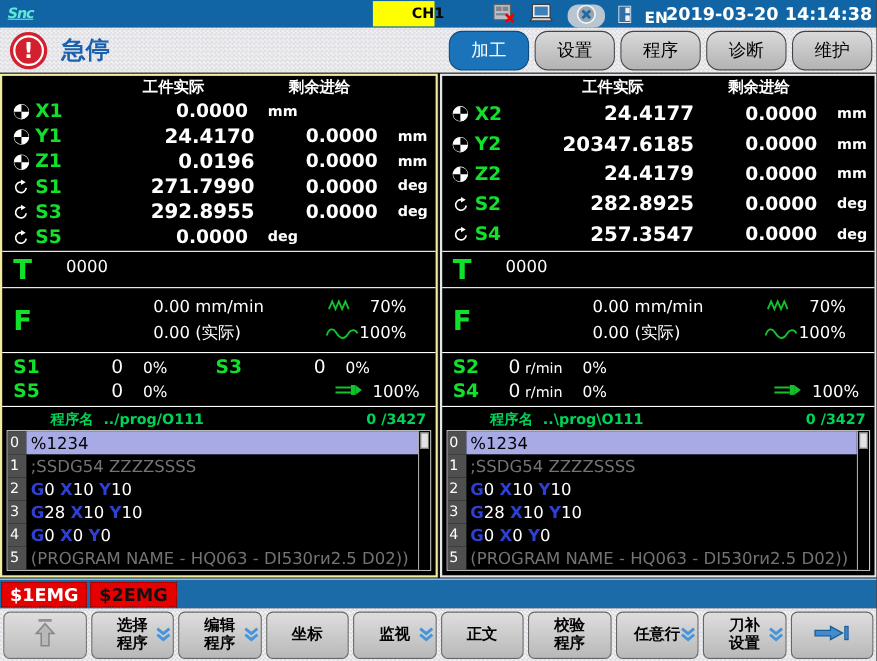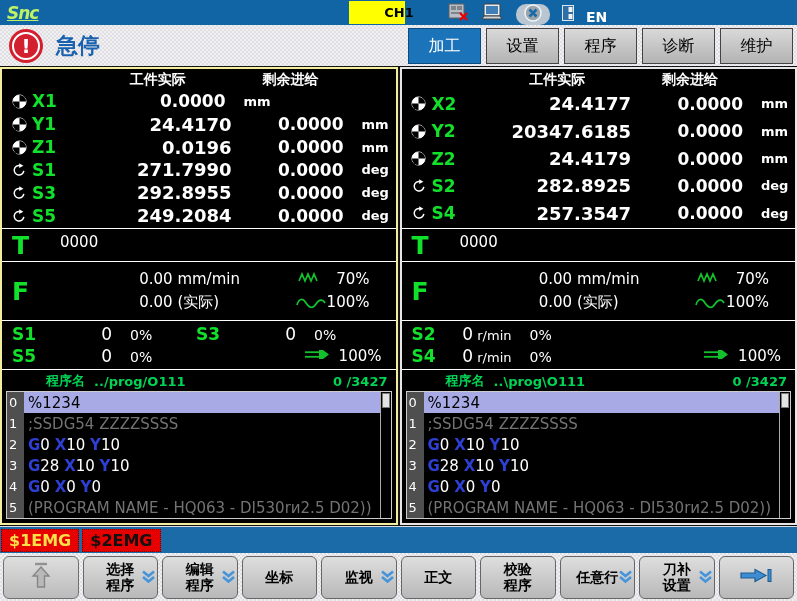--- a/index.html
+++ b/index.html
@@ -2,41 +2,41 @@
 <html><head>
 <meta charset="utf-8">
 <style>
   * { margin:0; padding:0; box-sizing:border-box; }
   html,body { width:797px; height:601px; background:#888; }
   body { font-family:"DejaVu Sans","Liberation Sans",sans-serif; }
   .app { width:797px; height:601px; display:flex; flex-direction:column; background:#0a0a0a; overflow:hidden; }
 
   
   .titlebar { height:25px; background:#1165a4; display:flex; align-items:center; position:relative; flex:none; }
-  .logo { color:#bef264; font-weight:bold; font-style:italic; font-size:17px; padding-left:7px; letter-spacing:-1px;text-decoration:underline; }
-  .channel { position:absolute; left:349px; top:1px; width:56px; height:23px; background:#ffff00; color:#000;
+  .logo { color:#5eead4; font-weight:bold; font-style:italic; font-size:13px; padding-left:7px; letter-spacing:-1px;text-decoration:underline; }
+  .channel { position:absolute; left:339px; top:1px; width:56px; height:23px; background:#ffff00; color:#000;
              font-size:13px; font-weight:bold; display:flex; align-items:center; justify-content:center;padding-left:44px; }
   .tb-icons { position:absolute; left:448px; top:0; height:25px; display:flex; align-items:flex-end; gap:12px; }
   .xseg { background:#b9c6d2; border-radius:10px; height:21px; padding:0 8px; display:flex; align-items:center; }
   .lang { color:#fff; font-size:14px; font-weight:bold; }
   .datetime { position:absolute; right:4px; top:0; height:25px; display:flex; align-items:center;
               color:#fff; font-size:16px; font-weight:bold; }
 
   
   .checker { background:repeating-conic-gradient(#f1f1f4 0% 25%, #dedee3 0% 50%); background-size:4px 4px; }
   .statusbar { height:41px; position:relative; display:flex; align-items:center; flex:none; }
   .estop { display:flex; align-items:center; gap:13px; padding-left:9px; }
   .estop-ic { width:34px; height:34px; border-radius:50%; background:#d2202e; position:relative;
               display:flex; align-items:center; justify-content:center; }
   .estop-ic::after { content:""; position:absolute; inset:3px; border:2px solid #fff; border-radius:50%; }
   .estop-ic span { color:#fff; font-weight:bold; font-size:20px; line-height:1; position:relative; z-index:1; }
   .estop-label { color:#1a61ae; font-size:22px; font-weight:bold; }
   .tabs { position:absolute; right:4px; top:3px; display:flex; gap:5px; }
   .tab { width:73px; height:36px; background:linear-gradient(#d9d9d9,#b3b3b3); border:1px solid #444;
-         border-radius:0; color:#000; font-size:16px; display:flex; align-items:center; justify-content:center; }
+         border-radius:12px; color:#000; font-size:16px; display:flex; align-items:center; justify-content:center; }
   .tab.active { background:#1b74ba; color:#fff; border-color:#0d4a7e; }
 
   
   .main { flex:1; display:flex; gap:2px; background:#141414; padding:1px 0;border-radius:11px; }
   .panel { flex:1; border:2px solid #e6e6e6; background:#000; display:flex; flex-direction:column; min-width:0; }
   .panel.active { border-color:#f3eda0; }
 
   .axes { height:159px; display:flex; flex-direction:column; padding:1px 4px; flex:none; }
   .ax-grid { display:grid; grid-template-columns:26px 52px 1fr 118px 42px; align-items:center; }
   .ax-head { height:20px; color:#fff; font-weight:bold; font-size:14px; }
@@ -133,20 +133,21 @@
       </span>
       <span>
         <svg width="12" height="16" viewBox="0 0 12 16">
           <rect x="0.5" y="0.5" width="11" height="15" fill="#2f6ea6" stroke="#dfe6ec"></rect>
           <rect x="6.5" y="2" width="4" height="5" fill="#eef2f5"></rect>
           <rect x="6.5" y="9" width="4" height="5" fill="#eef2f5"></rect>
         </svg>
       </span>
       <span class="lang">EN</span>
     </div>
+    <span class="datetime">2019-03-20 14:14:38</span>
   </div>
 
   <div class="statusbar checker">
     <div class="estop">
       <div class="estop-ic">
           <span>!</span>
         </div>
       <div class="estop-label">急停</div>
     </div>
     <div class="tabs">
@@ -233,21 +234,20 @@
               <span class="ax-unit">deg</span>
             </div>
             <div class="ax-grid ax-row">
               <span class="ax-ic">
                 <svg width="14" height="14" viewBox="0 0 16 16">
                   <path d="M13.5 9 A5.5 5.5 0 1 1 9.5 3" fill="none" stroke="#fff" stroke-width="1.7"></path>
                   <path d="M8.2 0.2 L13 3 L8.2 5.8 Z" fill="#fff"></path>
                 </svg>
               </span>
               <span class="ax-name">S5</span>
-              <span class="ax-act">249.2084</span>
               <span class="ax-rem">0.0000</span>
               <span class="ax-unit">deg</span>
             </div>
           </div>
       </div>
       <div class="tool">
         <span class="g-label">T</span>
         <span class="tool-val">0000</span>
       </div>
       <div class="feed">
@@ -512,21 +512,21 @@
           <div class="pr-scroll">
             <div class="pr-thumb"></div>
           </div>
         </div>
       </div>
     </div>
 
   </div>
 
   <div class="alarms">
-      <div class="alarm" style="color: #fde047;">$1EMG</div>
+      <div class="alarm" style="color: #ffffff;">$1EMG</div>
       <div class="alarm" style="color: rgb(17, 17, 17);">$2EMG</div>
     </div>
 
   <div class="toolbar checker">
       <div class="tb-btn dis">
         <span class="tb-ic"><svg width="26" height="28" viewBox="0 0 26 28">
             <line x1="7" y1="3" x2="19" y2="3" stroke="#8b8b8b" stroke-width="2.4"></line>
             <path d="M13 6 L21 15 H16.5 V26 H9.5 V15 H5 Z" fill="#b5b5b5" stroke="#7e7e7e" stroke-width="1.4"></path>
           </svg></span>
       </div>

